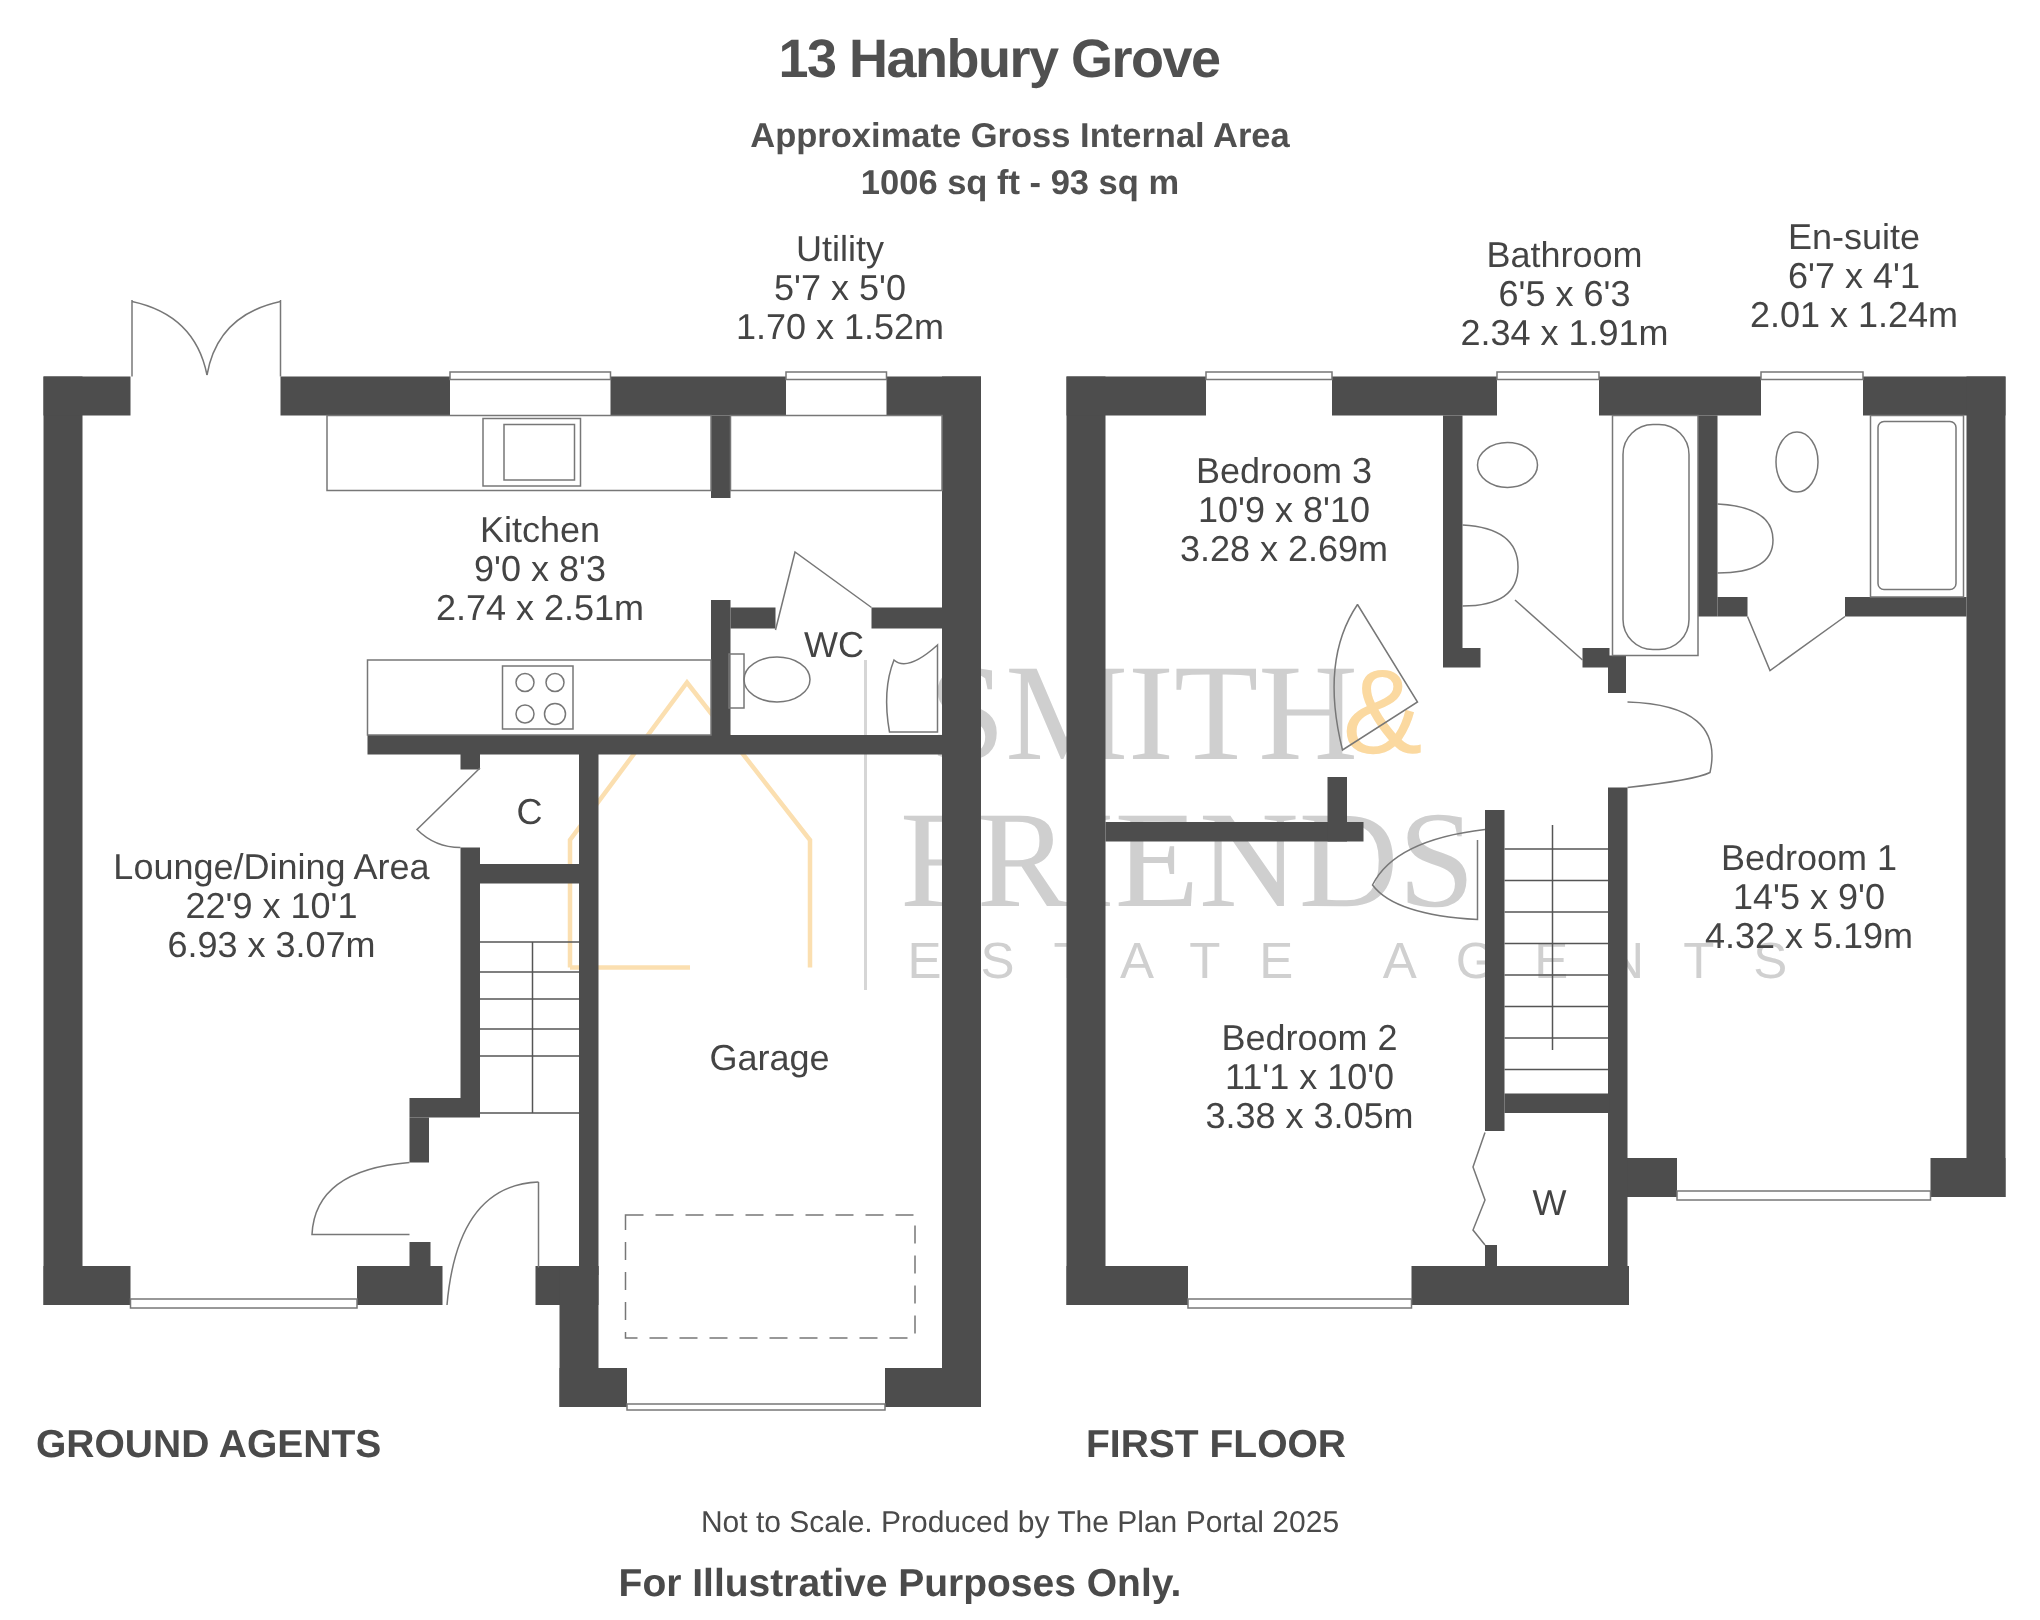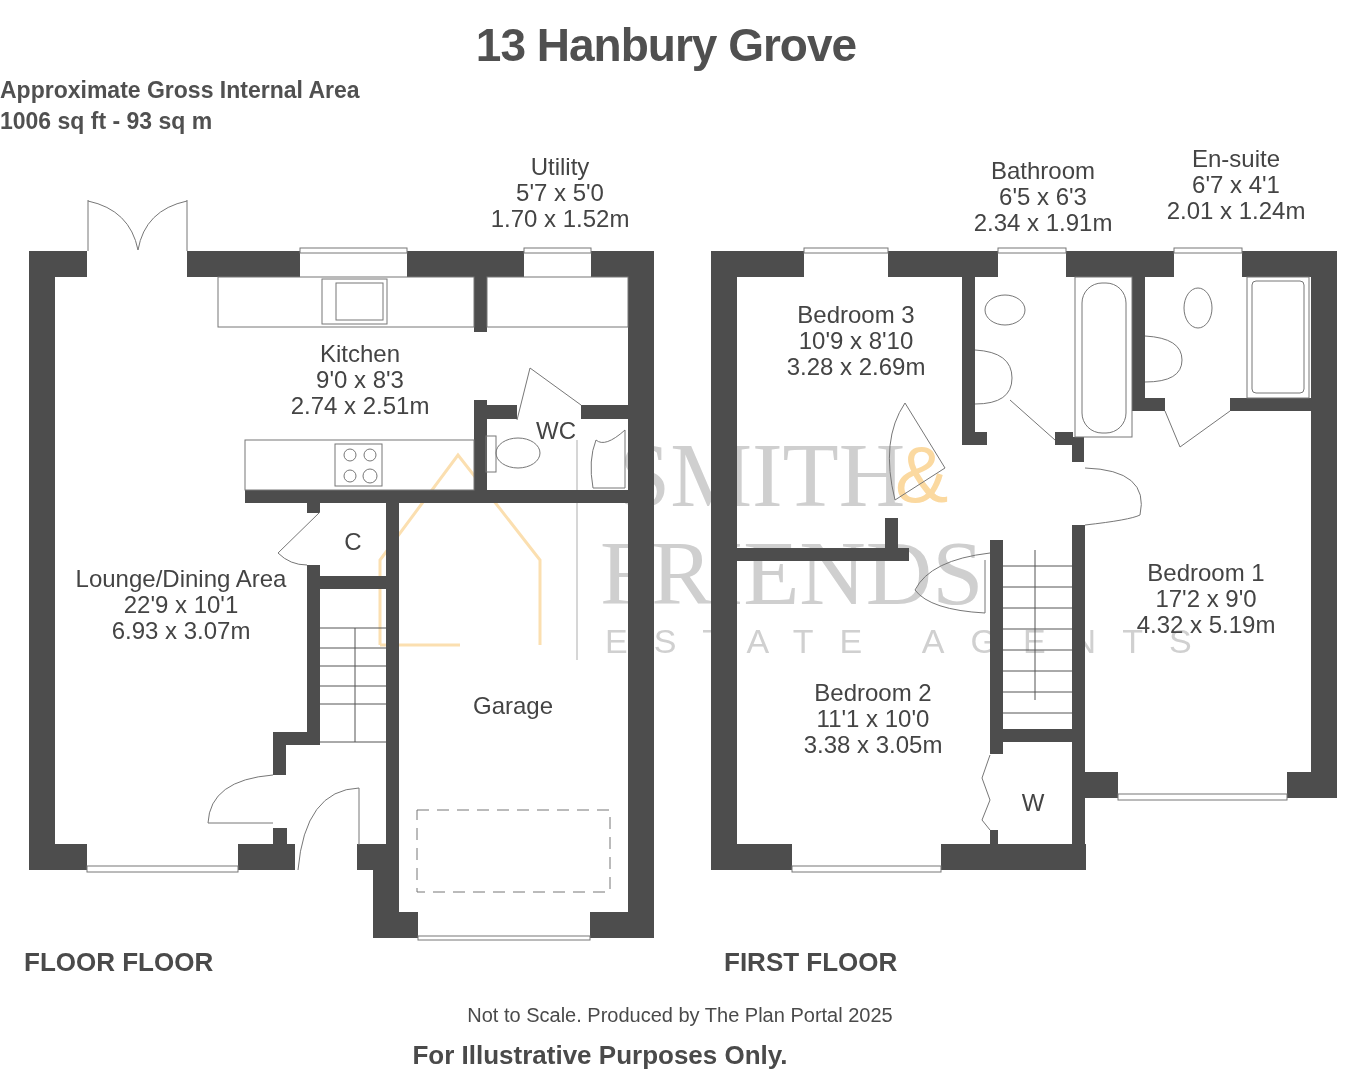--- a/index.html
+++ b/index.html
@@ -1,18 +1,18 @@
 <!DOCTYPE html>
 <html><head>
 <meta charset="utf-8">
 <style>
   html,body{margin:0;padding:0;background:#fff;}
   body{width:1360px;height:1080px;position:relative;overflow:hidden;font-family:"Liberation Sans",sans-serif;color:#4a4a4a;}
-  .title{position:absolute;left:0;width:1332px;text-align:center;top:18px;font-size:46px;font-weight:bold;color:#505050;letter-spacing:-1px;}
-  .sub{position:absolute;left:0;width:1360px;text-align:left;font-size:23px;font-weight:bold;color:#505050;}
+  .title{position:absolute;left:0;width:1332px;text-align:center;top:18px;font-size:36px;font-weight:bold;color:#505050;letter-spacing:-1px;}
+  .sub{position:absolute;left:0;width:1360px;text-align:center;font-size:23px;font-weight:bold;color:#505050;}
   svg{position:absolute;left:0;top:0;}
   .lbl{position:absolute;text-align:center;font-size:24px;color:#444;line-height:26px;transform:translateX(-50%);white-space:nowrap;}
   .floor{position:absolute;font-size:26px;font-weight:bold;color:#4a4a4a;top:947px;}
   .foot1{position:absolute;left:0;width:1360px;text-align:center;top:1004px;font-size:20px;color:#4a4a4a;}
   .foot2{position:absolute;left:0;width:1200px;text-align:center;top:1040px;font-size:26px;font-weight:bold;color:#4a4a4a;}
   .wm{position:absolute;font-family:"Liberation Serif",serif;color:#cfcfcf;font-size:92px;line-height:90px;}
   .wm2{position:absolute;color:#d0d0d0;font-size:34px;letter-spacing:26px;}
 </style>
 </head>
 <body>
@@ -210,29 +210,29 @@
   <div>6'7 x 4'1</div>
   <div>2.01 x 1.24m</div>
 </div>
 <div class="lbl" style="left:856px;top:302px">
   <div>Bedroom 3</div>
   <div>10'9 x 8'10</div>
   <div>3.28 x 2.69m</div>
 </div>
 <div class="lbl" style="left:1206px;top:560px">
   <div>Bedroom 1</div>
-  <div>17'2 x 9'0</div>
+  <div>14'5 x 9'0</div>
   <div>4.32 x 5.19m</div>
 </div>
 <div class="lbl" style="left:873px;top:680px">
   <div>Bedroom 2</div>
   <div>11'1 x 10'0</div>
   <div>3.38 x 3.05m</div>
 </div>
 <div class="lbl" style="left:1033px;top:790px">
   <div>W</div>
 </div>
 
-<div class="floor" style="left:24px">FLOOR FLOOR</div>
+<div class="floor" style="left:24px">GROUND AGENTS</div>
 <div class="floor" style="left:724px">FIRST FLOOR</div>
 
 <div class="foot1">Not to Scale. Produced by The Plan Portal 2025</div>
 <div class="foot2">For Illustrative Purposes Only.</div>
 
 </body></html>

